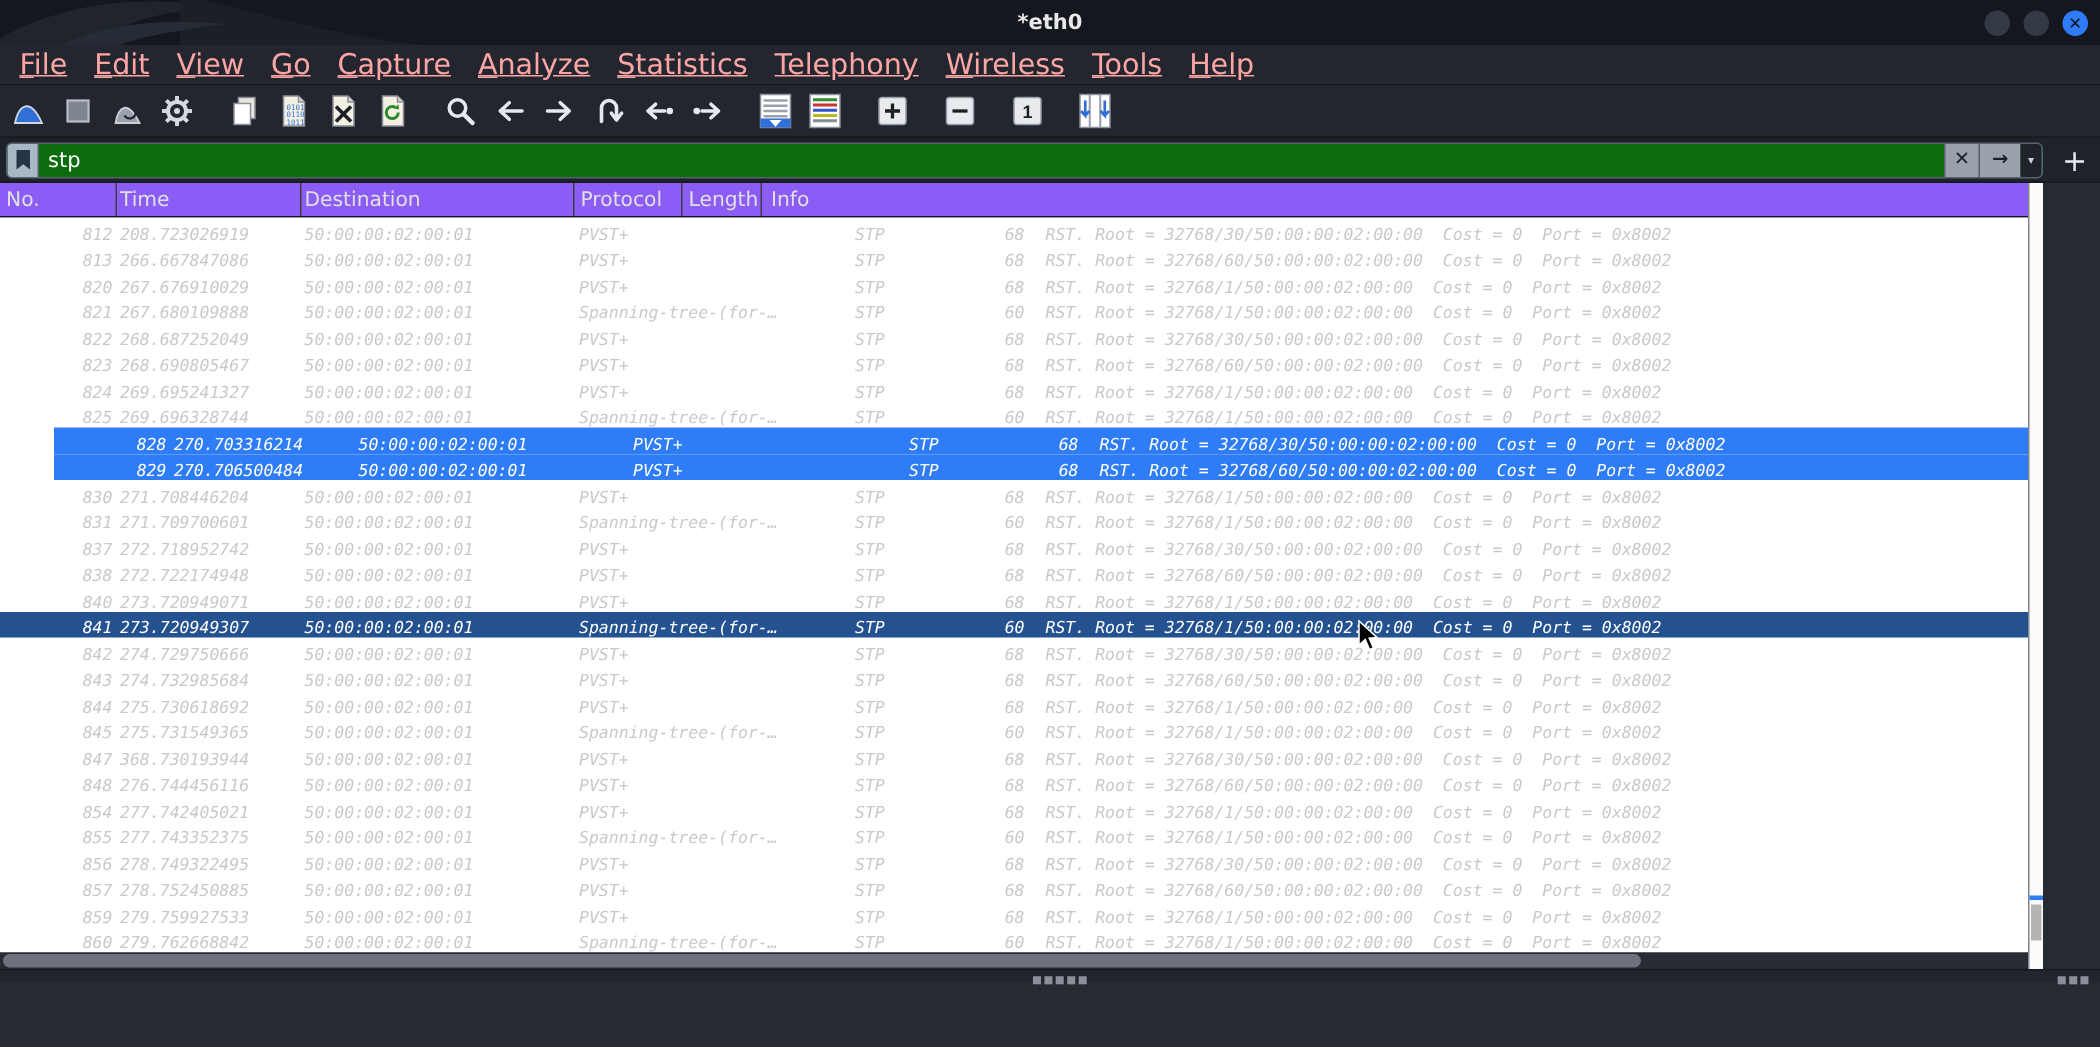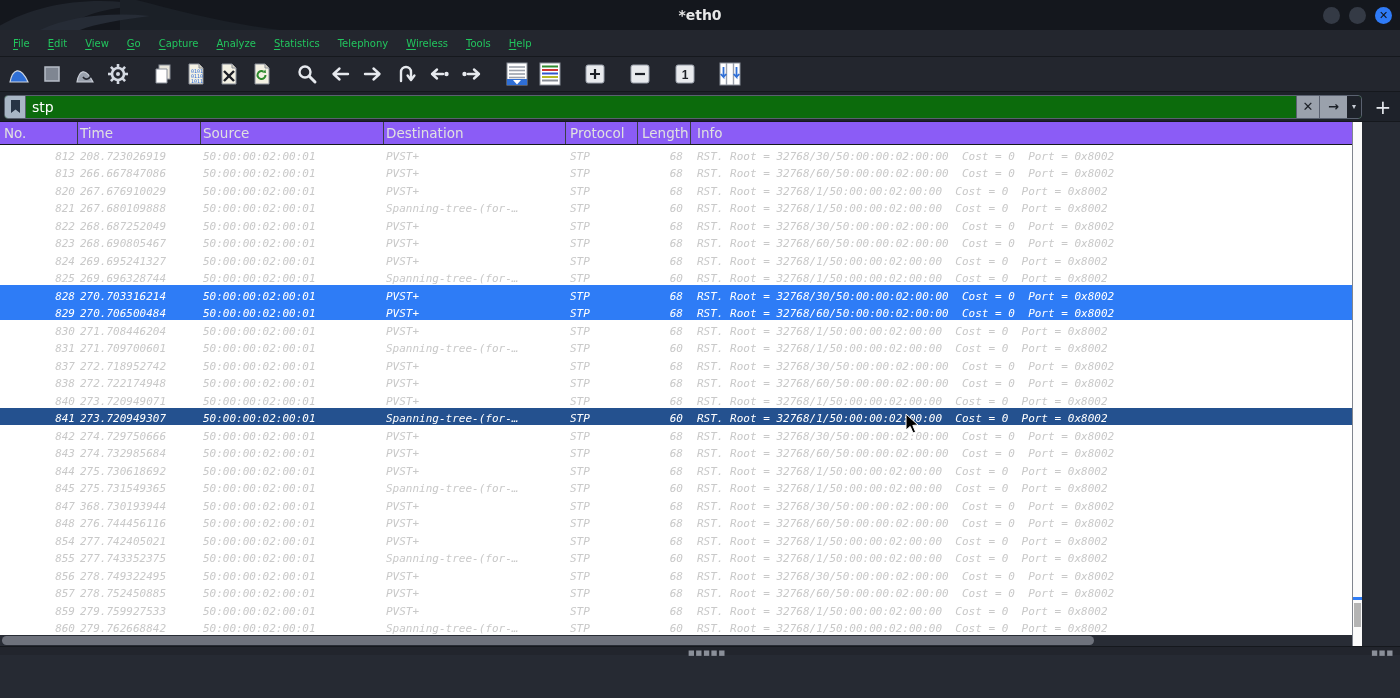--- a/index.html
+++ b/index.html
@@ -13,21 +13,21 @@
   .titlebar .dragon { position:absolute; left:0; top:0; height:30px; width:280px; overflow:hidden; }
   .titlebar .title { color:#e8e8e8; font-size:14px;font-weight:bold; }
   .winbtns { position:absolute; right:8px; top:7px; display:flex; gap:9px; }
   .winbtn { width:17px; height:17px; border-radius:50%; background:#343a45;
             display:flex; align-items:center; justify-content:center; }
   .winbtn.close { background:#2f7bf7; color:#10131a; font-size:11px; font-weight:bold; }
 
   
   .menubar { height:27px; background:#23262e; display:flex; align-items:center;
              padding-left:4px; border-bottom:1px solid #15181d; flex:0 0 auto; }
-  .menuitem { color:#22c55e; font-size:10px; padding:3px 9px; cursor:default; }
+  .menuitem { color:#fca5a5; font-size:19px; padding:3px 9px; cursor:default;text-decoration:underline; }
   .menuitem u { text-decoration:underline; text-underline-offset:2px; }
 
   
   .toolbar { height:35px; background:#23262e; display:flex; align-items:center;
              padding-left:5px; border-bottom:1px solid #15181d; flex:0 0 auto; }
   .tbtn { width:28px; height:28px; display:flex; align-items:center; justify-content:center;
           margin-right:5px; }
   .tgap { width:12px; }
 
   
@@ -49,21 +49,21 @@
   
   .mainarea { flex:1; display:flex; background:#262a33; }
   .listpane { width:1352px; display:flex; flex-direction:column; }
   .colheader { height:23px; background:#8b5cf6; display:flex; color:#e0e0e0; font-size:13.5px;
                border-bottom:1px solid #15181d; flex:0 0 auto; }
   .hc { display:flex; align-items:center; padding-left:4px; border-right:1px solid #3a3f47;
         white-space:nowrap; overflow:hidden; }
   .rows { background:#ffffff; flex:0 0 auto; height:490px; overflow:hidden; }
   .prow { height:17.5px; display:flex; font-family:"DejaVu Sans Mono", "Liberation Mono", monospace;
           font-size:11px; color:#c9c9c9; white-space:pre; align-items:flex-end;font-style:italic; }
-  .prow.selected { background:#2e7cf6; color:#ffffff; }
+  .prow.selected { background:#2e7cf6; color:#ffffff;margin-left:36px; }
   .prow.focused  { background:#24518f; color:#ffffff; }
   .c-no   { width:78px;  text-align:right; padding-right:3px; flex:0 0 auto; }
   .c-time { width:123px; padding-left:2px; flex:0 0 auto; overflow:hidden; }
   .c-src  { width:183px; padding-left:2px; flex:0 0 auto; overflow:hidden; }
   .c-dst  { width:182px; padding-left:2px; flex:0 0 auto; overflow:hidden; }
   .c-pro  { width:72px;  padding-left:4px; flex:0 0 auto; }
   .c-len  { width:53px;  text-align:right; padding-right:8px; flex:0 0 auto; }
   .c-info { flex:1; padding-left:6px; overflow:hidden; }
   .hc.c-no { text-align:left; }
 
@@ -300,21 +300,20 @@
       <span class="ffcaret">▾</span>
     </div>
     <span class="plusbtn">+</span>
   </div>
 
   <div class="mainarea">
     <div class="listpane">
       <div class="colheader">
         <div class="hc c-no">No.</div>
         <div class="hc c-time">Time</div>
-        <div class="hc c-src">Source</div>
         <div class="hc c-dst">Destination</div>
         <div class="hc c-pro">Protocol</div>
         <div class="hc c-len">Length</div>
         <div class="hc c-info" style="border-right:none;">Info</div>
       </div>
       <div class="rows" id="rows">
           <div class="prow"><div class="c-no">812</div><div class="c-time">208.723026919</div><div class="c-src">50:00:00:02:00:01</div><div class="c-dst">PVST+</div><div class="c-pro">STP</div><div class="c-len">68</div><div class="c-info">RST. Root = 32768/30/50:00:00:02:00:00  Cost = 0  Port = 0x8002</div></div>
           <div class="prow"><div class="c-no">813</div><div class="c-time">266.667847086</div><div class="c-src">50:00:00:02:00:01</div><div class="c-dst">PVST+</div><div class="c-pro">STP</div><div class="c-len">68</div><div class="c-info">RST. Root = 32768/60/50:00:00:02:00:00  Cost = 0  Port = 0x8002</div></div>
           <div class="prow"><div class="c-no">820</div><div class="c-time">267.676910029</div><div class="c-src">50:00:00:02:00:01</div><div class="c-dst">PVST+</div><div class="c-pro">STP</div><div class="c-len">68</div><div class="c-info">RST. Root = 32768/1/50:00:00:02:00:00  Cost = 0  Port = 0x8002</div></div>
           <div class="prow"><div class="c-no">821</div><div class="c-time">267.680109888</div><div class="c-src">50:00:00:02:00:01</div><div class="c-dst">Spanning-tree-(for-…</div><div class="c-pro">STP</div><div class="c-len">60</div><div class="c-info">RST. Root = 32768/1/50:00:00:02:00:00  Cost = 0  Port = 0x8002</div></div>

